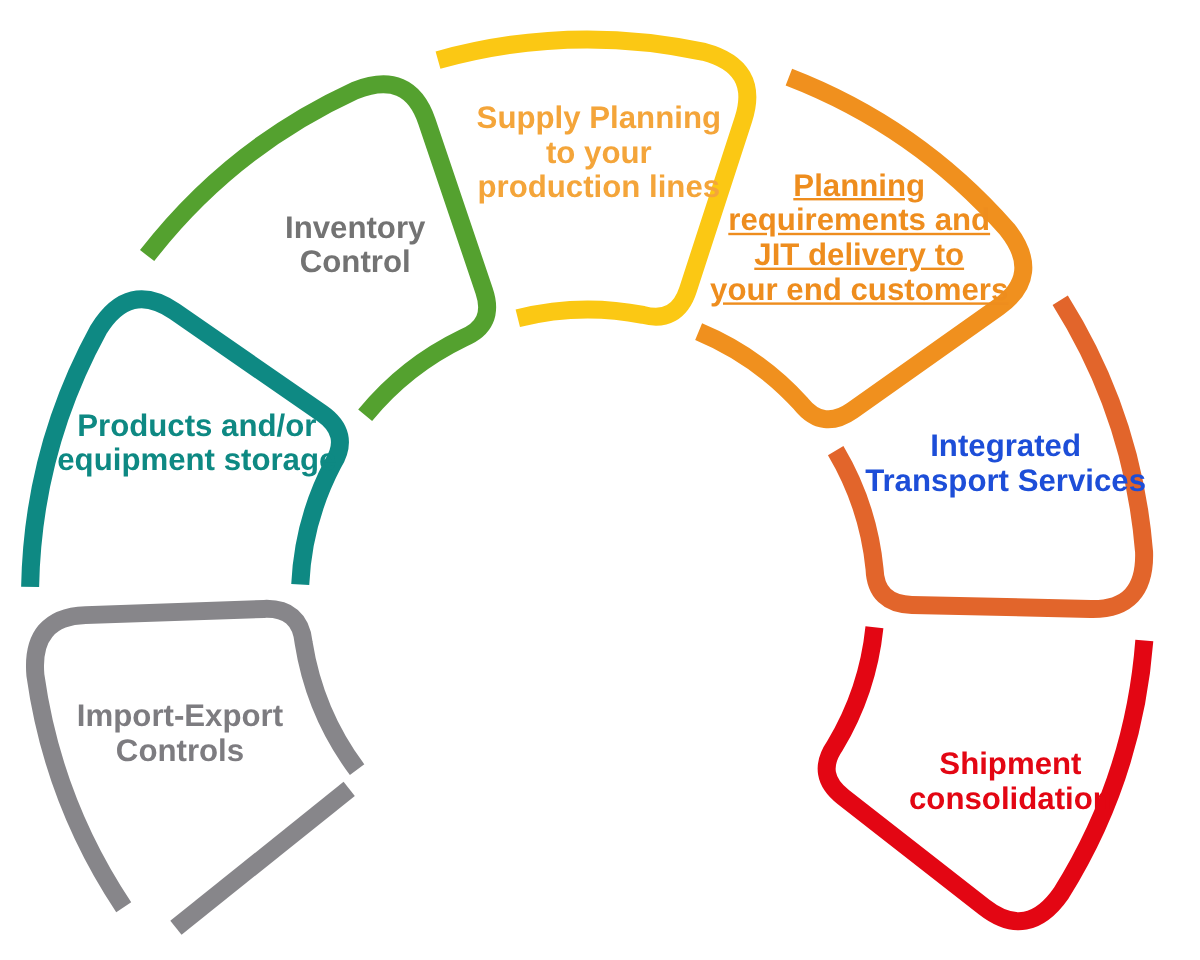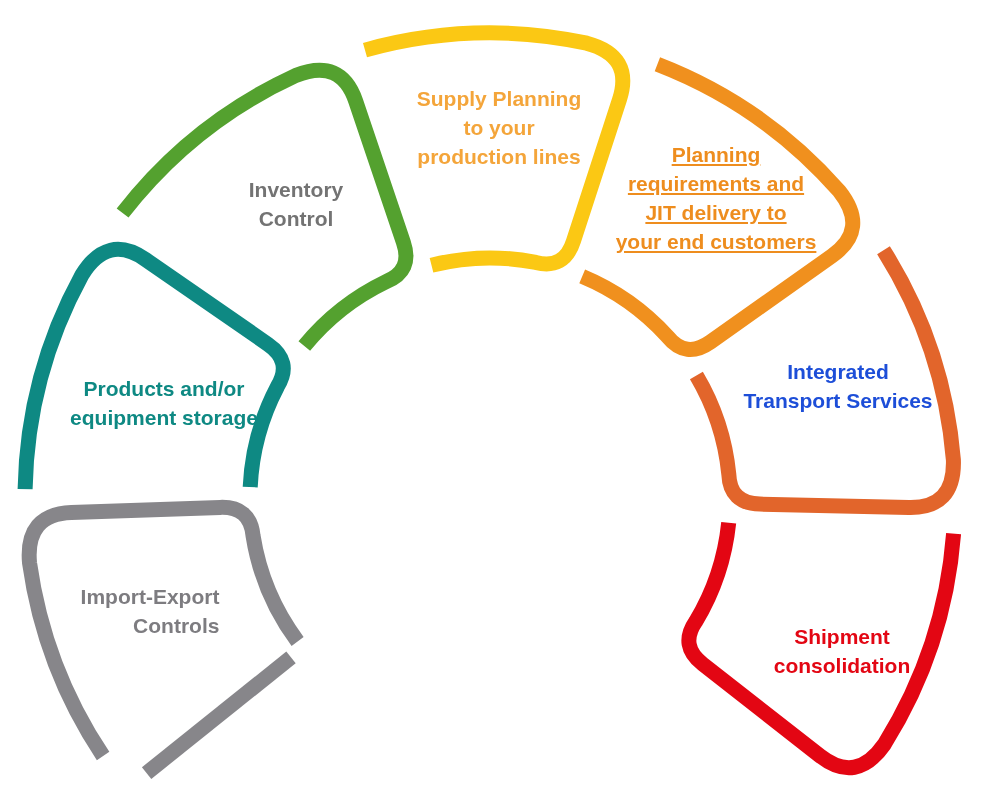--- a/index.html
+++ b/index.html
@@ -9,21 +9,21 @@
     background:#ffffff;
     font-family:"Liberation Sans",sans-serif;
     overflow:hidden;
   }
   .stage svg{position:absolute;left:0;top:0;width:1000px;height:800px;}
   .seg-label{
     position:absolute;
     transform:translate(-50%,-50%);
     text-align:center;
     font-weight:700;
-    font-size:21px;
+    font-size:26px;
     line-height:29px;
     white-space:pre;
     width:max-content;
     letter-spacing:0px;
   }
 </style>
 </head>
 <body>
 
 <div class="stage">
@@ -31,23 +31,23 @@
       <path d="M 297.6 641.4 A 240 240 0 0 1 253.0 535.5 Q 250.1 506.4 220.2 507.4 L 71.3 512.6 Q 25.3 514.2 29.5 562.7 A 465 465 0 0 0 103.1 756.0" fill="none" stroke="#87868a" stroke-width="15" stroke-linejoin="round"></path>
       <path d="M 291.0 657.4 L 146.6 773.1" fill="none" stroke="#87868a" stroke-width="15"></path>
       <path d="M 250.2 487.1 A 240 240 0 0 1 277.5 386.4 Q 292.7 361.4 268.0 344.3 L 145.5 259.5 Q 107.7 233.3 82.1 274.7 A 465 465 0 0 0 25.1 489.1" fill="none" stroke="#0e8983" stroke-width="15" stroke-linejoin="round"></path>
       <path d="M 304.3 346.0 A 240 240 0 0 1 385.9 281.7 Q 413.1 270.7 403.4 242.3 L 355.7 101.1 Q 340.9 57.5 295.7 75.5 A 465 465 0 0 0 122.6 213.0" fill="none" stroke="#54a12f" stroke-width="15" stroke-linejoin="round"></path>
       <path d="M 431.5 265.2 A 240 240 0 0 1 535.8 262.4 Q 564.2 269.7 573.4 241.2 L 619.5 99.5 Q 633.7 55.8 586.7 43.2 A 465 465 0 0 0 365.0 50.1" fill="none" stroke="#fbc814" stroke-width="15" stroke-linejoin="round"></path>
       <path d="M 582.2 276.4 A 240 240 0 0 1 667.5 336.5 Q 685.9 359.3 710.4 342.0 L 832.0 255.9 Q 869.5 229.3 839.3 191.1 A 465 465 0 0 0 657.4 64.2" fill="none" stroke="#f0901e" stroke-width="15" stroke-linejoin="round"></path>
       <path d="M 696.4 375.5 A 240 240 0 0 1 728.8 474.2 Q 729.9 503.4 759.9 504.1 L 908.9 507.5 Q 954.9 508.5 953.4 459.9 A 465 465 0 0 0 883.5 250.2" fill="none" stroke="#e2652b" stroke-width="15" stroke-linejoin="round"></path>
       <path d="M 728.7 522.7 A 240 240 0 0 1 695.7 621.6 Q 679.1 645.8 702.8 664.2 L 820.2 756.0 Q 856.4 784.3 884.3 744.4 A 465 465 0 0 0 953.6 533.7" fill="none" stroke="#e30613" stroke-width="15" stroke-linejoin="round"></path>
     </svg>
   <div id="labels">
-      <div class="seg-label" style="left: 150px; top: 611px; color: rgb(125, 124, 128); text-align: right;">Import-Export
+      <div class="seg-label" style="left: 150px; top: 611px; color: rgb(125, 124, 128);">Import-Export
 Controls</div>
-      <div class="seg-label" style="left: 164px; top: 403px; color: rgb(14, 137, 131);">Products and/or
+      <div class="seg-label" style="left: 164px; top: 369px; color: rgb(14, 137, 131);">Products and/or
 equipment storage</div>
       <div class="seg-label" style="left: 296px; top: 204px; color: #737373;">Inventory
 Control</div>
       <div class="seg-label" style="left: 499px; top: 127px; color: rgb(244, 165, 58);">Supply Planning
 to your
 production lines</div>
       <div class="seg-label" style="left: 716px; top: 198px; color: rgb(238, 141, 30); text-decoration: underline;">Planning
 requirements and
 JIT delivery to
 your end customers</div>

